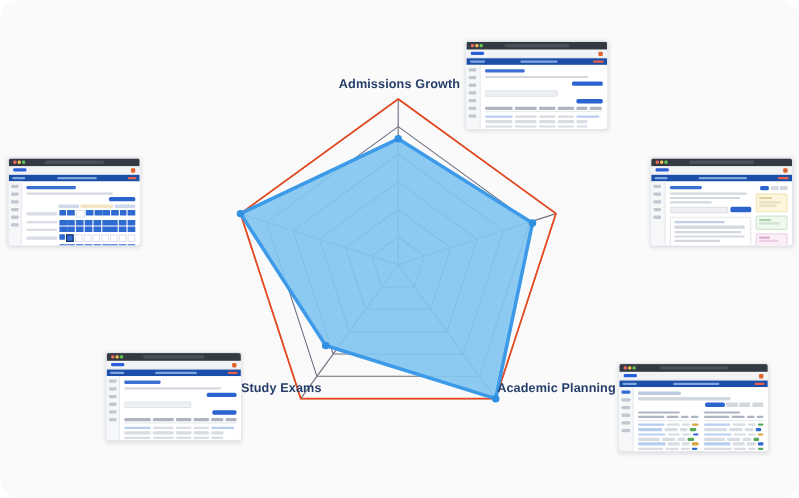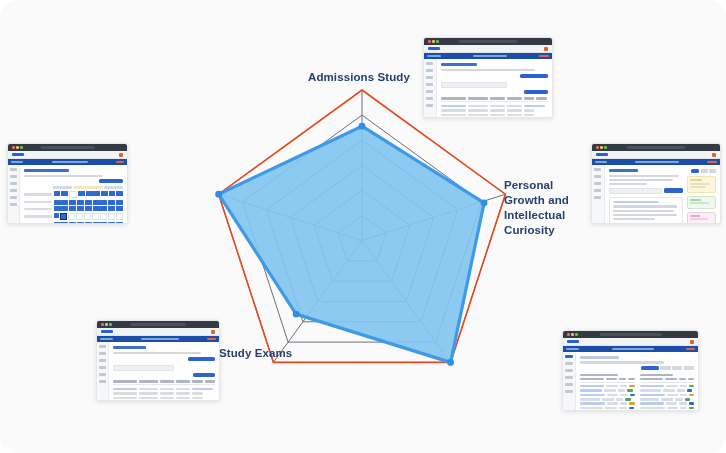--- a/index.html
+++ b/index.html
@@ -104,23 +104,23 @@
 
     <g fill="#2f8fe0">
       <circle cx="362" cy="126.2" r="3.4"></circle>
       <circle cx="484.1" cy="202.8" r="3.4"></circle>
       <circle cx="450.6" cy="362.4" r="3.4"></circle>
       <circle cx="296.1" cy="314.1" r="3.4"></circle>
       <circle cx="218.6" cy="194.2" r="3.4"></circle>
     </g>
   </svg>
 
-  <div class="axis-label" id="label-admissions-exams">Admissions Study</div>
-  <div class="axis-label" id="label-personal-growth">Personal Growth and Intellectual Curiosity</div>
+  <div class="axis-label" id="label-admissions-exams">Admissions Growth</div>
   <div class="axis-label" id="label-study-habits">Study Exams</div>
+  <div class="axis-label" id="label-academic-planning">Academic Planning</div>
 
   <div class="thumb" id="thumb-admissions-exams">
     <div class="t-topbar">
       <div class="t-dots">
         <div class="t-dot t-d1"></div>
           <div class="t-dot t-d2"></div>
           <div class="t-dot t-d3"></div>
       </div>
       <div class="t-url"></div>
     </div>

